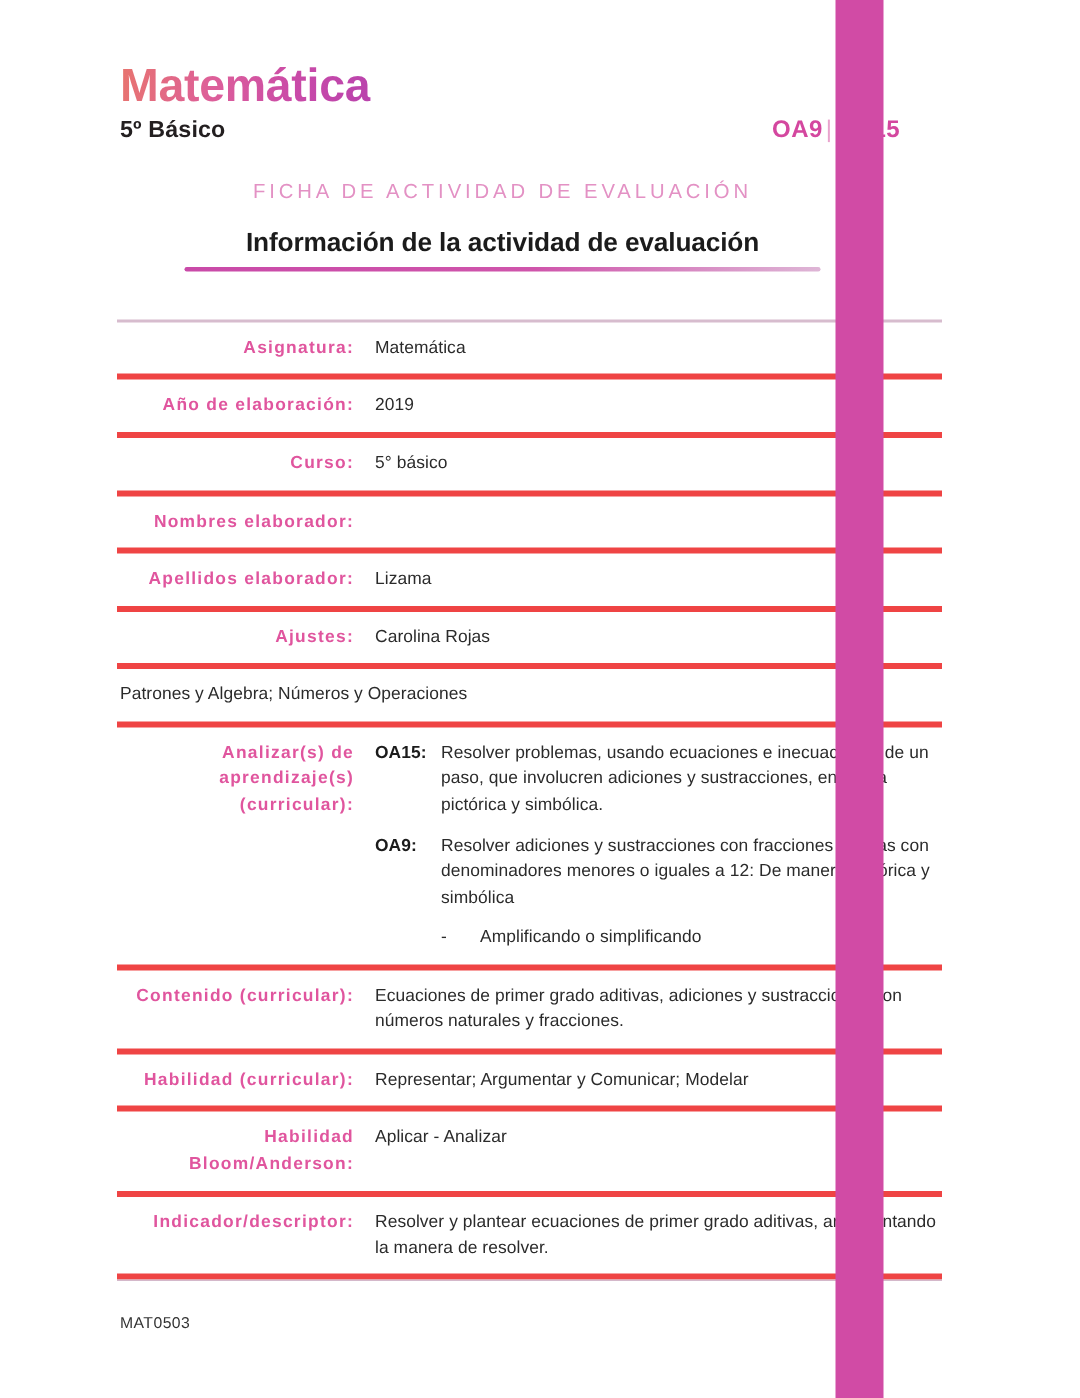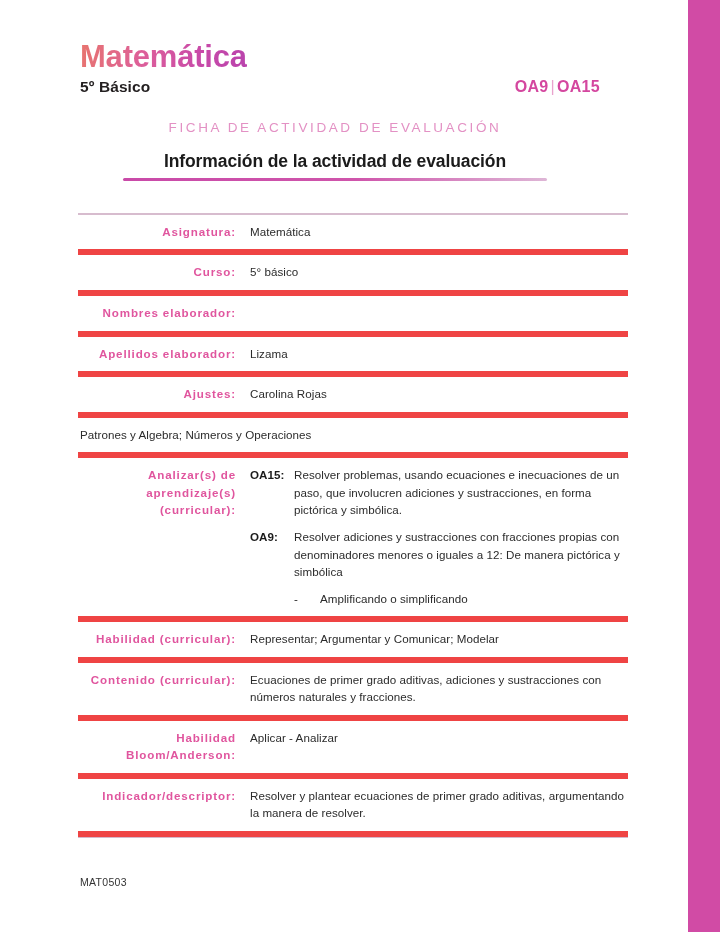--- a/index.html
+++ b/index.html
@@ -7,21 +7,21 @@
   html, body {
     width: 720px;
     height: 932px;
     background: #ffffff;
     font-family: "Liberation Sans", sans-serif;
     overflow: hidden;
   }
 
   .page {
     position: relative;
-    width: 720px;
+    width: 589px;
     height: 932px;
     background: #ffffff;
   }
 
   
   .side-bar {
     position: absolute;
     top: 0;
     right: 0;
     width: 32px;
@@ -126,21 +126,21 @@
 
   .table-top-rule {
     height: 2px;
     background: #c9a6bd;
     opacity: 0.75;
   }
 
   .row {
     display: flex;
     align-items: flex-start;
-    border-bottom: 6px solid #ef4444;
+    border-bottom: 4px solid #ef4444;
     padding: 8px 0 9px 0;
     min-height: 30px;
   }
   .row:last-child { border-bottom: none; }
 
   .table-bottom-rule {
     height: 1px;
     background: #c9a6bd;
     opacity: 0.8;
   }
@@ -243,20 +243,24 @@
 
     <div class="table">
 
       <div class="table-top-rule"></div>
 
       <div class="row">
         <div class="cell-label">Asignatura:</div>
         <div class="cell-value">Matemática</div>
       </div>
 
+      <div class="row">
+        <div class="cell-label">Año de elaboración:</div>
+        <div class="cell-value">2019</div>
+      </div>
 
       <div class="row">
         <div class="cell-label">Curso:</div>
         <div class="cell-value">5° básico</div>
       </div>
 
       <div class="row">
         <div class="cell-label">Nombres elaborador:</div>
       </div>
 
@@ -290,30 +294,30 @@
 
           <div class="obj-sub">
             <div class="dash">-</div>
             <div class="sub-text">Amplificando o simplificando</div>
           </div>
 
         </div>
       </div>
 
       <div class="row">
+        <div class="cell-label">Contenido (curricular):</div>
+        <div class="cell-value">Ecuaciones de primer grado aditivas, adiciones y sustracciones con números naturales y fracciones.</div>
+      </div>
+
+      <div class="row">
         <div class="cell-label">Habilidad (curricular):</div>
         <div class="cell-value">Representar; Argumentar y Comunicar; Modelar</div>
       </div>
 
       <div class="row">
-        <div class="cell-label">Contenido (curricular):</div>
-        <div class="cell-value">Ecuaciones de primer grado aditivas, adiciones y sustracciones con números naturales y fracciones.</div>
-      </div>
-
-      <div class="row">
         <div class="cell-label">Habilidad Bloom/Anderson:</div>
         <div class="cell-value">Aplicar - Analizar</div>
       </div>
 
       <div class="row">
         <div class="cell-label">Indicador/descriptor:</div>
         <div class="cell-value">Resolver y plantear ecuaciones de primer grado aditivas, argumentando la manera de resolver.</div>
       </div>
 
       <div class="table-bottom-rule"></div>

